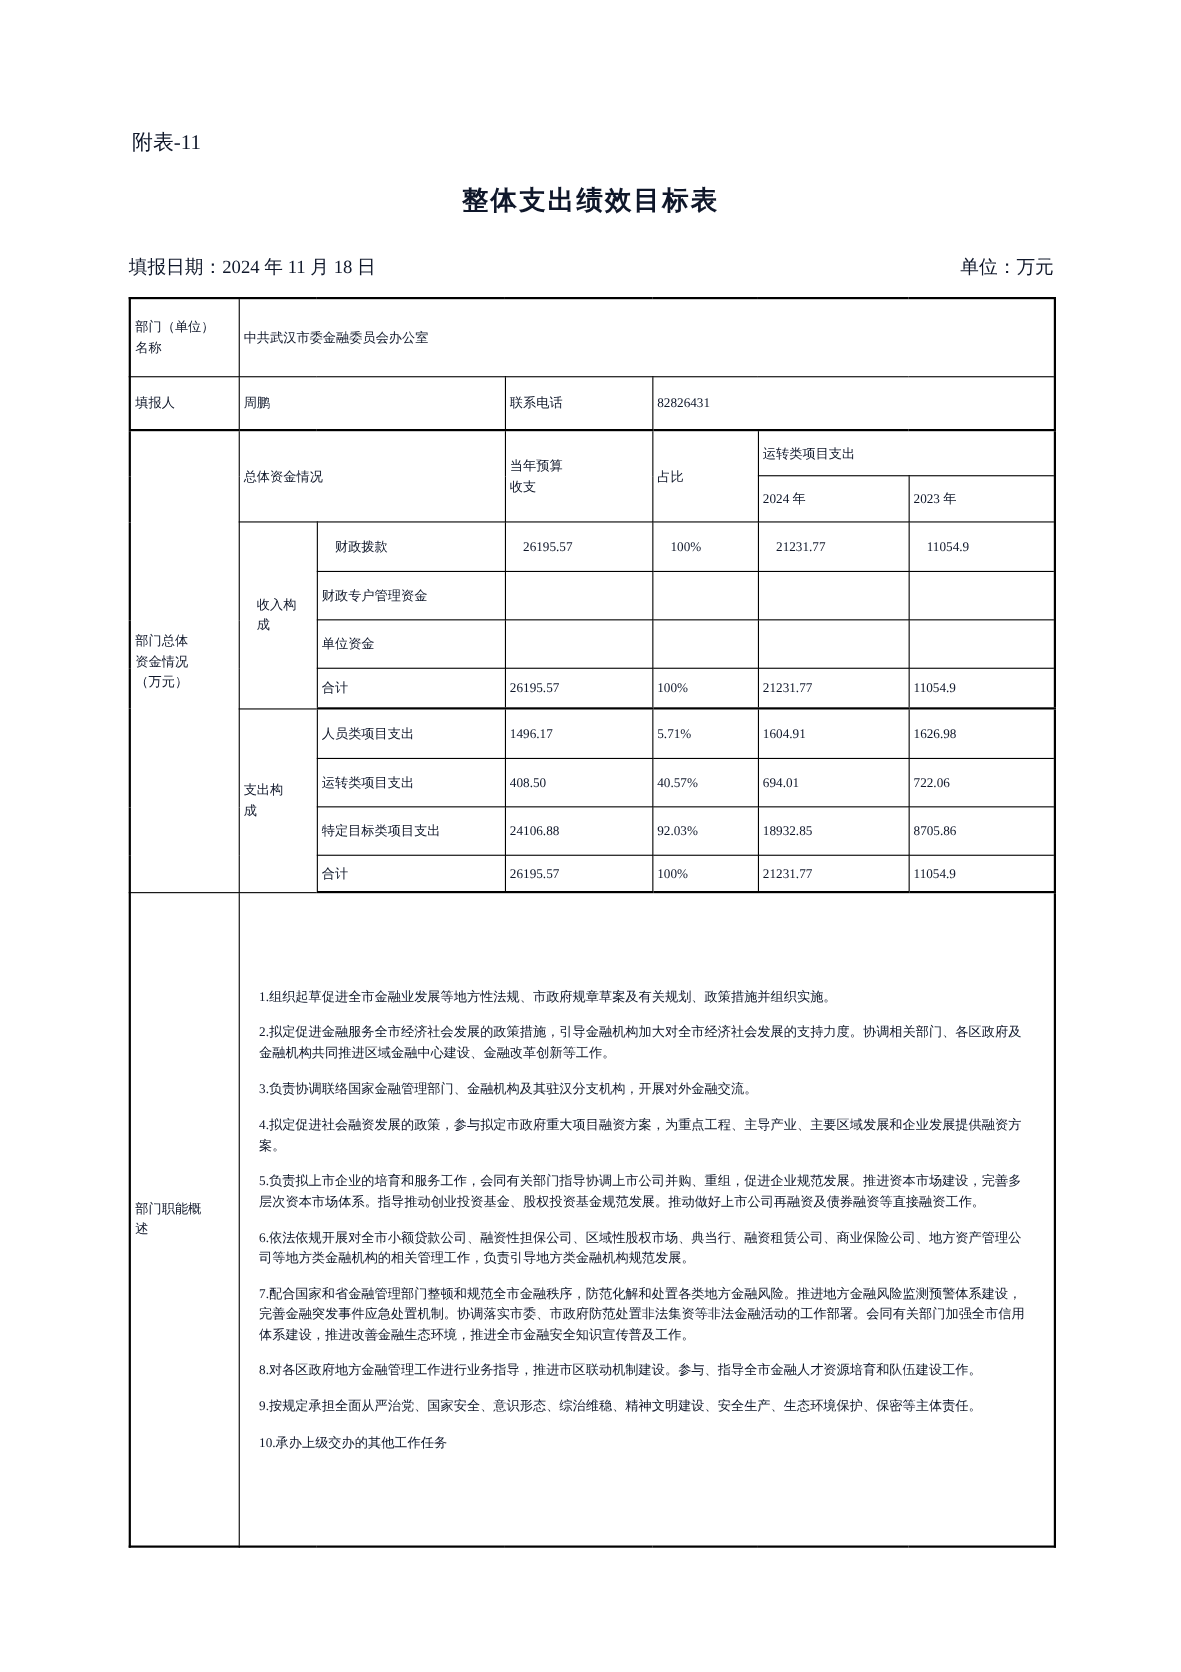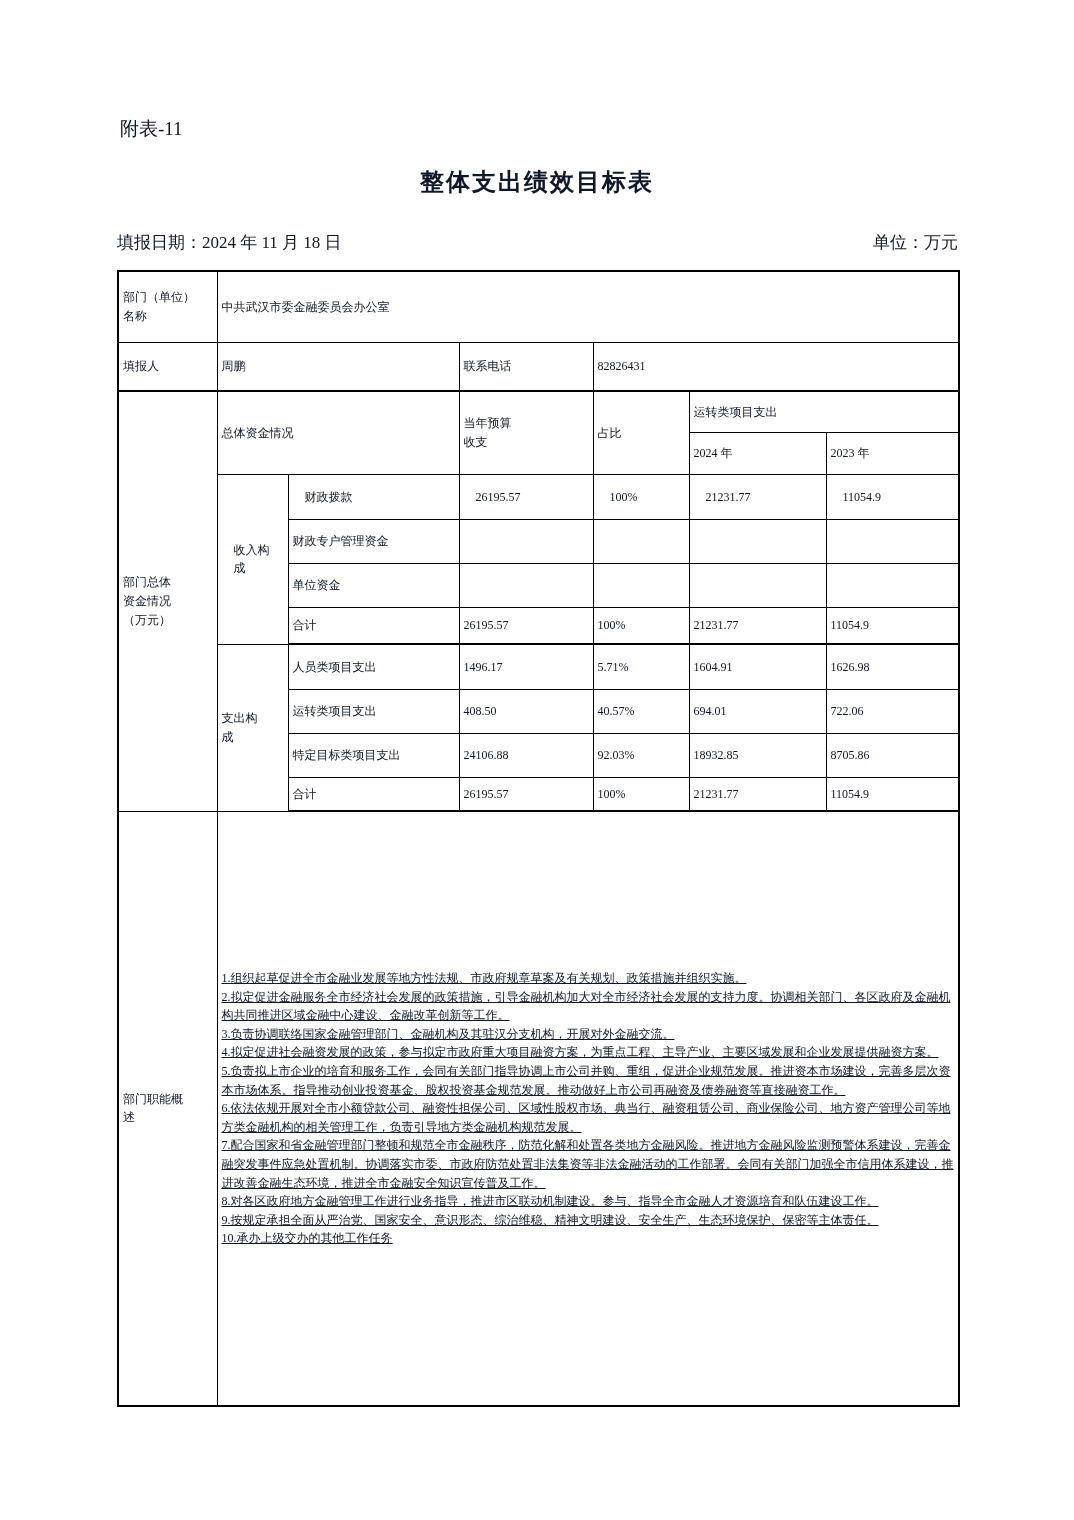--- a/index.html
+++ b/index.html
@@ -81,22 +81,21 @@
   tr.r11 > td { height: 39px; }
   tr.r12 > td { height: 28px; }
   tr.r13 > td { height: 589px; }
   td.functions-cell {
     text-align: left;
     vertical-align: top;
     padding: 11px 14px 4px 6px;
     line-height: 28px;
   }
   .functions-cell p {
-    margin: 0;
-    text-decoration: underline;
+    margin: 14px;
   }
 </style>
 </head>
 <body>
 
 <div class="page">
 
   <div class="appendix">附表-11</div>
 
   <div class="doc-title">整体支出绩效目标表</div>

